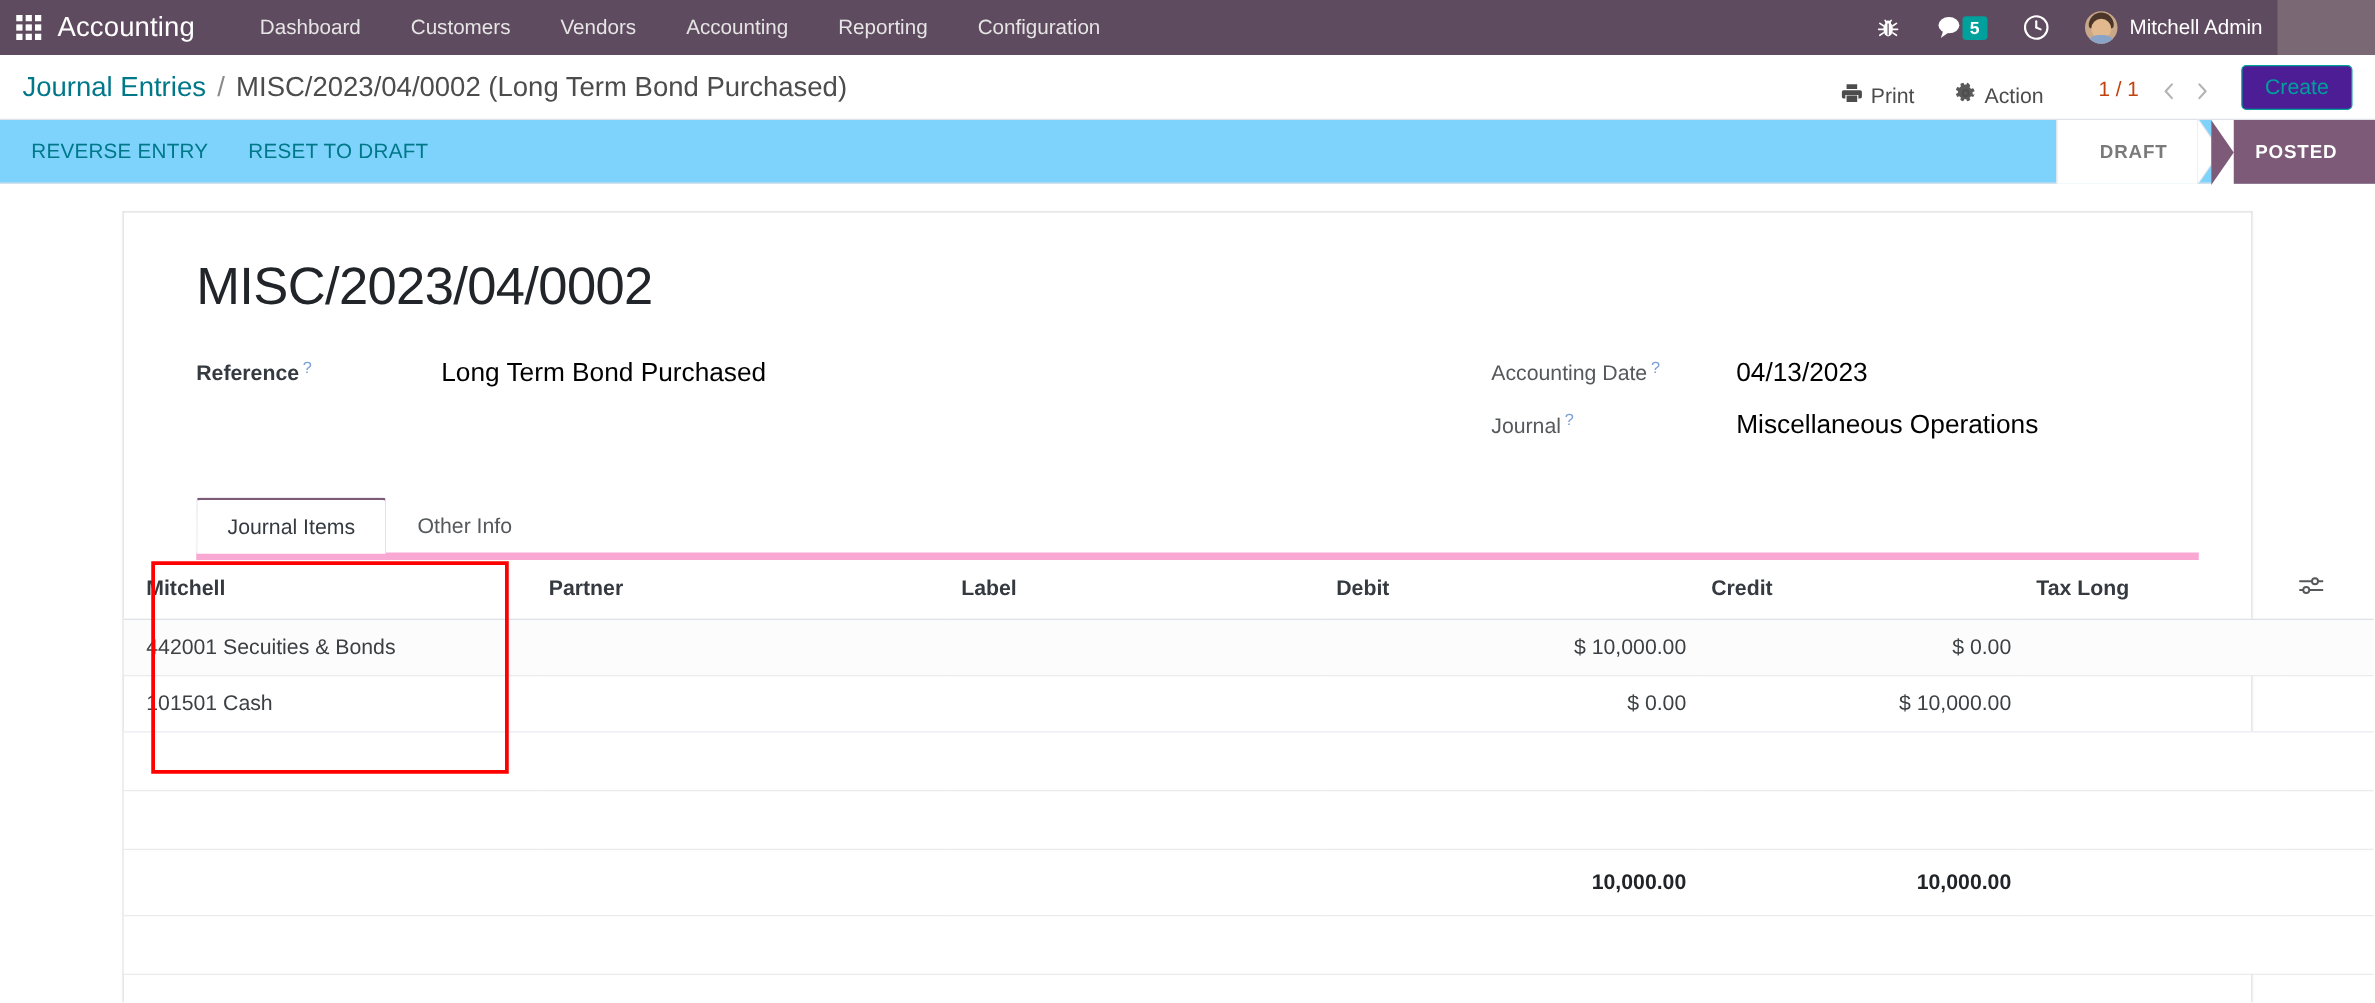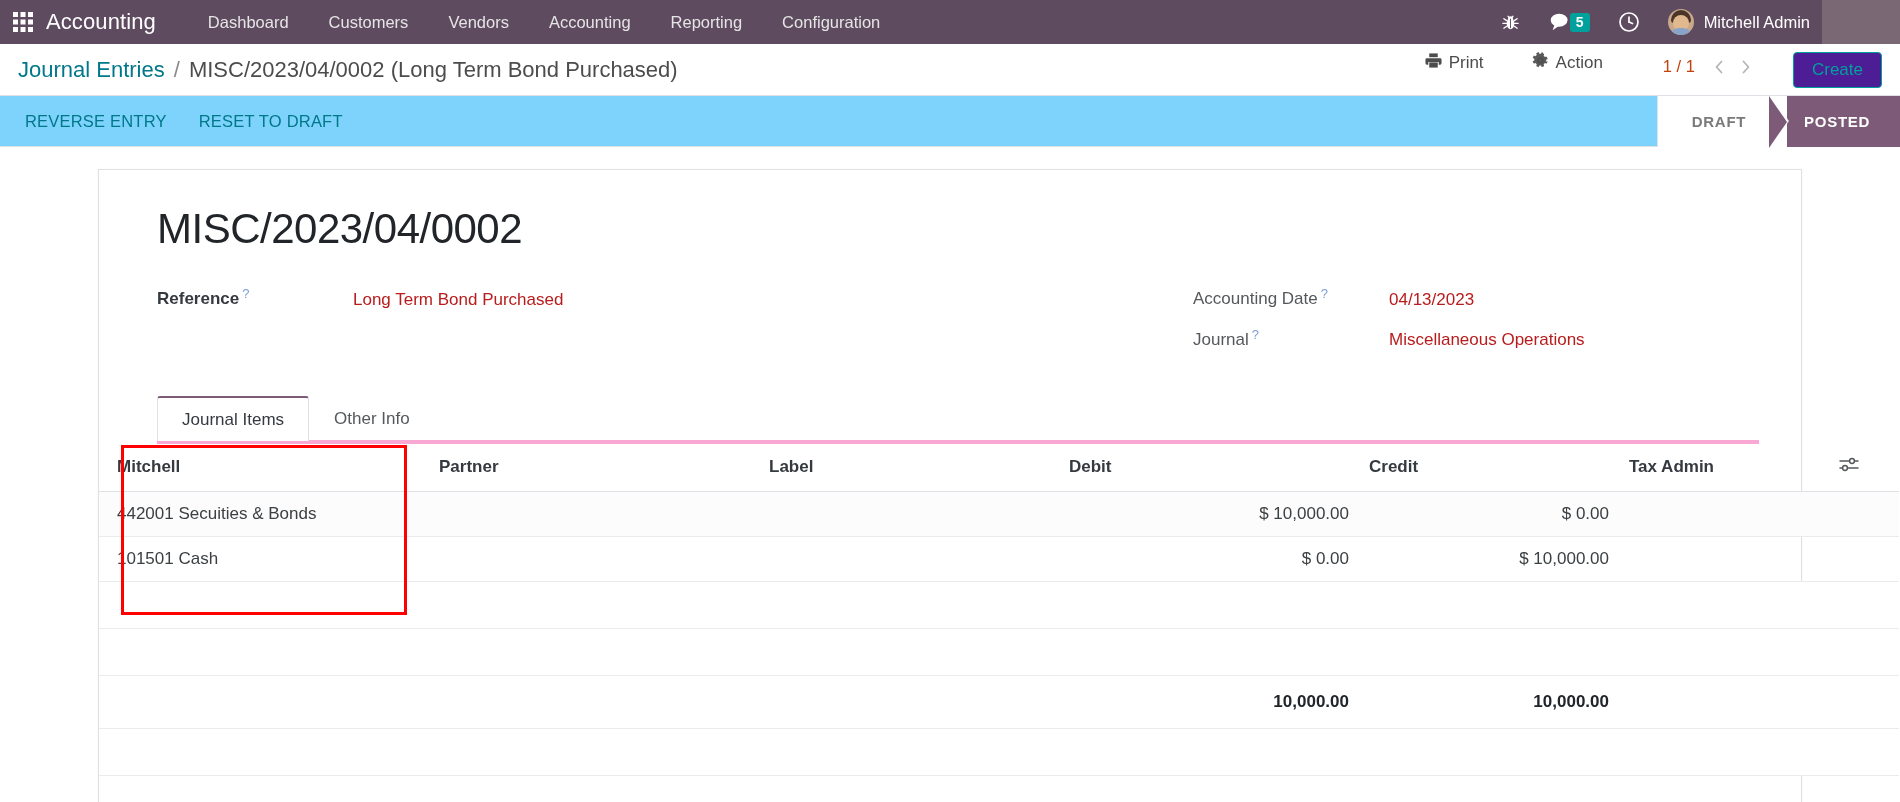--- a/index.html
+++ b/index.html
@@ -110,22 +110,22 @@
   }
   .bc-sep { font-size: 22px; color: #8a8a8a; padding: 0 9px; }
   .bc-current {
     font-size: 22px;
     color: #4c4c4c;
     white-space: nowrap;
   }
   .cp-right {
     margin-left: auto;
     display: flex;
-    align-items: flex-start;
-    gap: 16px;
+    align-items: flex-end;
+    gap: 0px;
   }
   .cp-btn {
     display: flex; align-items: center;
     font-size: 17px;
     color: #4c4c4c;
     padding: 0 16px;
     cursor: pointer;
     white-space: nowrap;
     font-weight: 400;
   }
@@ -173,20 +173,21 @@
     cursor: pointer;
     letter-spacing: 0.2px;
     white-space: nowrap;
   }
   .sb-btn:first-child { padding-left: 5px; }
   .statusbar-pills {
     margin-left: auto;
     display: flex;
     height: 51px;
     align-items: stretch;
+    gap: 12px;
   }
   .pill {
     display: flex; align-items: center;
     font-size: 15px;
     font-weight: 700;
     letter-spacing: 0.7px;
     position: relative;
     padding: 0 24px 0 34px;
     color: #7a7a7a;
     background: #ffffff;
@@ -279,33 +280,33 @@
   }
   .field-label.thin { font-weight: 400; color: #55595c; }
   .help-mark {
     color: #7b9fd4;
     font-size: 13px;
     vertical-align: super;
     margin-left: 3px;
     cursor: pointer;
   }
   .field-value {
-    font-size: 17px;
-    color: #b91c1c;
+    font-size: 21px;
+    color: #000000;
     margin-left: 18px;
     white-space: nowrap;
   }
   .acc-label-col { width: 178px; flex-shrink: 0; }
   .acc-label-col2 { width: 178px; flex-shrink: 0; }
 
   
   .notebook { margin-top: 28px; padding-left: 16px; }
   .nb-tabs {
     display: flex;
-    border-bottom: 4px solid #f9a8d4;
+    border-bottom: 6px solid #f9a8d4;
   }
   .nb-tab {
     font-size: 17px;
     color: #55595c;
     padding: 12px 24px 11px 24px;
     cursor: pointer;
     border: 1px solid transparent;
     border-bottom: none;
     position: relative;
     top: 1px;
@@ -548,21 +549,21 @@
 
     <div class="list-wrap">
       <table class="lines">
         <thead>
           <tr>
             <th class="col-account">Mitchell</th>
             <th class="col-partner">Partner</th>
             <th class="col-label">Label</th>
             <th class="col-debit">Debit</th>
             <th class="col-credit">Credit</th>
-            <th class="col-tax">Tax Admin</th>
+            <th class="col-tax">Tax Long</th>
             <th class="col-opt">
               <span class="opt-toggle">
                 <svg width="20" height="16" viewBox="0 0 20 16" aria-hidden="true">
                   <g stroke="#55595c" stroke-width="1.5" stroke-linecap="round">
                     <line x1="1" y1="4" x2="19" y2="4"></line>
                     <line x1="1" y1="11" x2="19" y2="11"></line>
                   </g>
                   <circle cx="13" cy="4" r="2.4" fill="#ffffff" stroke="#55595c" stroke-width="1.5"></circle>
                   <circle cx="6" cy="11" r="2.4" fill="#ffffff" stroke="#55595c" stroke-width="1.5"></circle>
                 </svg>

